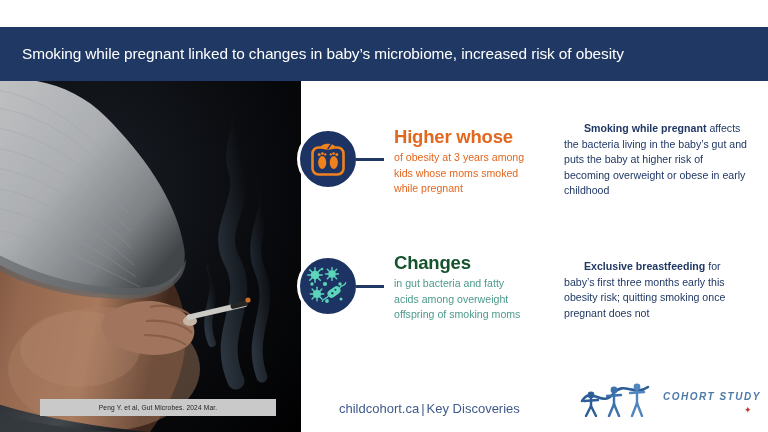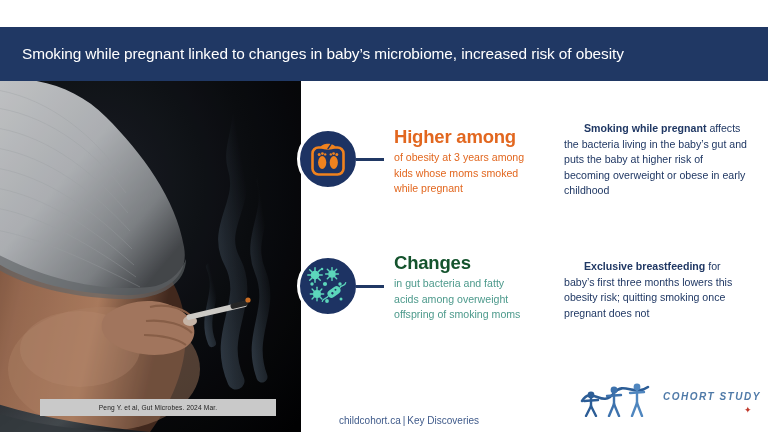--- a/index.html
+++ b/index.html
@@ -117,22 +117,22 @@
     font-size: 10.6px;
     line-height: 15.6px;
     color: #203864;
   }
   .right-para b { font-weight: bold; padding-left: 20px; }
 
   
   #footer-link {
     position: absolute;
     left: 339px;
-    top: 415px;
-    font-size: 10px;
+    top: 401px;
+    font-size: 13px;
     color: #3f5a8a;
     white-space: nowrap;
   }
   #footer-link .divider { color: #3f5a8a; padding: 0 2px; }
 
   #logo {
     position: absolute;
     left: 578px;
     top: 379px;
     width: 182px;
@@ -273,21 +273,21 @@
         <circle cx="14.4" cy="14.6" r="1.4" fill="#f0821e"></circle>
         <circle cx="17.2" cy="15.4" r="1.2" fill="#f0821e"></circle>
 
         <ellipse cx="25.8" cy="23.5" rx="4.1" ry="6.4" fill="#f0821e"></ellipse>
         <circle cx="28.8" cy="15.6" r="1.5" fill="#f0821e"></circle>
         <circle cx="25.6" cy="14.6" r="1.4" fill="#f0821e"></circle>
         <circle cx="22.8" cy="15.4" r="1.2" fill="#f0821e"></circle>
       </svg>
     </div>
     <div class="connector" style="left:356px; top:158px;"></div>
-    <div class="bullet-head orange" style="left:394px; top:126px;">Higher among</div>
+    <div class="bullet-head orange" style="left:394px; top:126px;">Higher whose</div>
     <div class="bullet-body orange-body" style="left:394px; top:150px;">of obesity at 3 years among kids whose moms smoked while pregnant</div>
   </div>
 
   <div class="bullet">
     <div class="icon-circle" style="left:297px; top:255px;">
       <svg width="42" height="42" viewBox="0 0 42 42">
         <g fill="#5cd6bb">
 
           <g transform="translate(8,10)">
             <circle cx="0" cy="0" r="4.3"></circle>
@@ -353,21 +353,21 @@
     <div class="connector" style="left:356px; top:285px;"></div>
     <div class="bullet-head teal" style="left:394px; top:252px;">Changes</div>
     <div class="bullet-body teal-body" style="left:394px; top:276px;">in gut bacteria and fatty acids among overweight offspring of smoking moms</div>
   </div>
 
   <div class="right-para" style="top:121px;">
     <b>Smoking while pregnant</b><span> affects the bacteria living in the baby’s gut and puts the baby at higher risk of becoming overweight or obese in early childhood</span>
   </div>
 
   <div class="right-para" style="top:259px;">
-    <b>Exclusive breastfeeding</b><span> for baby’s first three months lowers this obesity risk; quitting smoking once pregnant does not</span>
+    <b>Exclusive breastfeeding</b><span> for baby’s first three months early this obesity risk; quitting smoking once pregnant does not</span>
   </div>
 
   <div id="footer-link">
     <span>childcohort.ca</span><span class="divider">|</span><span>Key Discoveries</span>
   </div>
 
   <div id="logo">
     <svg width="80" height="38" viewBox="0 0 80 38">
 
       <path d="M4 22 C 14 6, 24 30, 36 14 C 46 2, 56 18, 70 8" stroke="#2c5d96" stroke-width="2.6" fill="none" stroke-linecap="round"></path>

